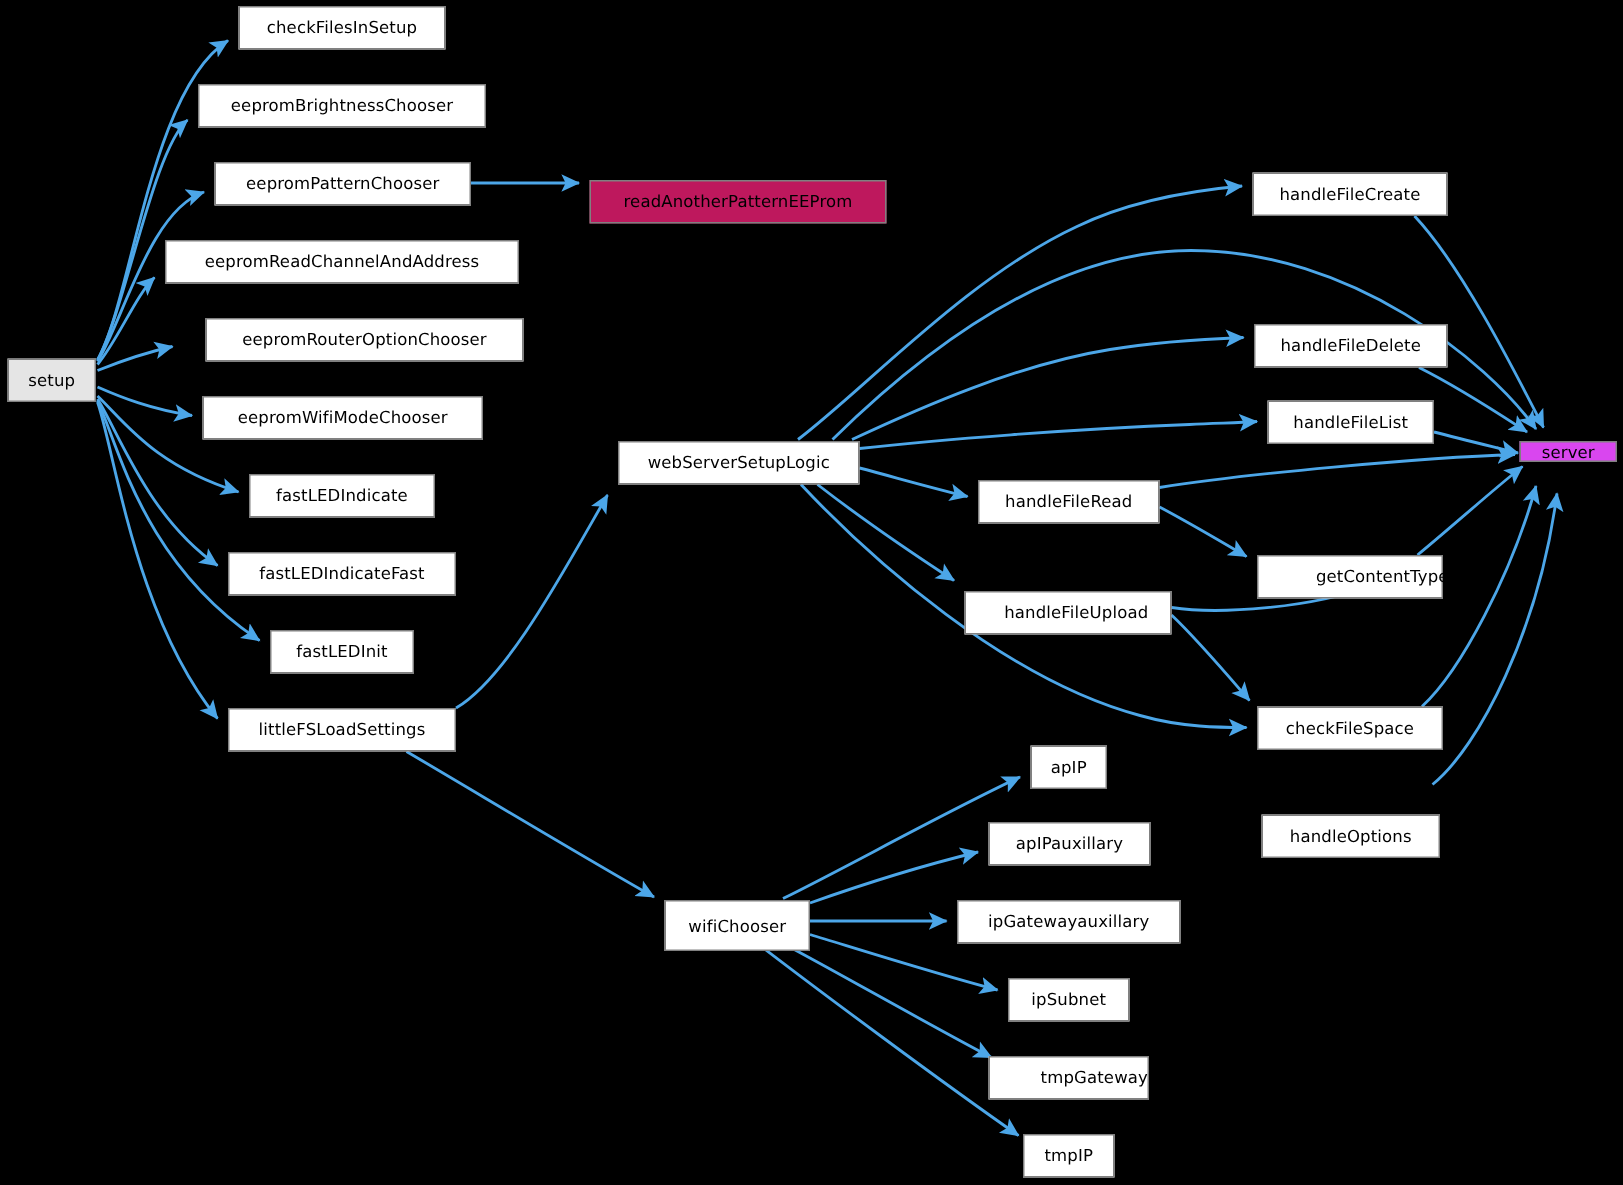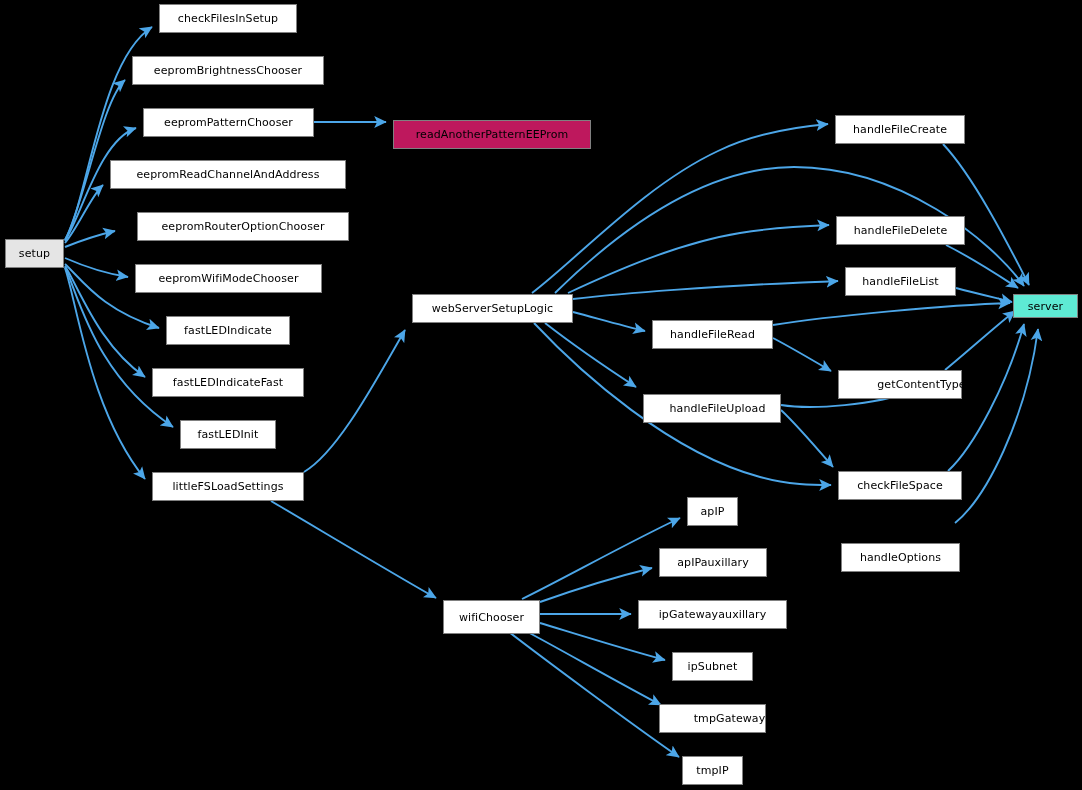--- a/index.html
+++ b/index.html
@@ -116,21 +116,21 @@
     </div>
     <div class="node" style="left: 643px; top: 394px; width: 138px; height: 29px; background: rgb(255, 255, 255); border-color: rgb(128, 128, 128); padding-left: 11px;">
       <span>handleFileUpload</span>
     </div>
     <div class="node" style="left: 838px; top: 471px; width: 124px; height: 29px; background: rgb(255, 255, 255); border-color: rgb(128, 128, 128);">
       <span>checkFileSpace</span>
     </div>
     <div class="node" style="left: 841px; top: 523px; width: 119px; height: 29px; background: rgb(255, 255, 255); border-color: rgb(128, 128, 128); margin-top: 20px;">
       <span>handleOptions</span>
     </div>
-    <div class="node" style="left: 1013px; top: 294px; width: 65px; height: 24px; background: #5eead4; border-color: rgb(128, 128, 128); text-align: right;">
+    <div class="node" style="left: 1013px; top: 294px; width: 65px; height: 14px; background: #d946ef; border-color: rgb(128, 128, 128); text-align: right;">
       <span>server</span>
     </div>
     <div class="node" style="left: 443px; top: 600px; width: 97px; height: 34px; background: rgb(255, 255, 255); border-color: rgb(128, 128, 128);">
       <span>wifiChooser</span>
     </div>
     <div class="node" style="left: 687px; top: 497px; width: 51px; height: 29px; background: rgb(255, 255, 255); border-color: rgb(128, 128, 128);">
       <span>apIP</span>
     </div>
     <div class="node" style="left: 659px; top: 548px; width: 108px; height: 29px; background: rgb(255, 255, 255); border-color: rgb(128, 128, 128);">
       <span>apIPauxillary</span>

